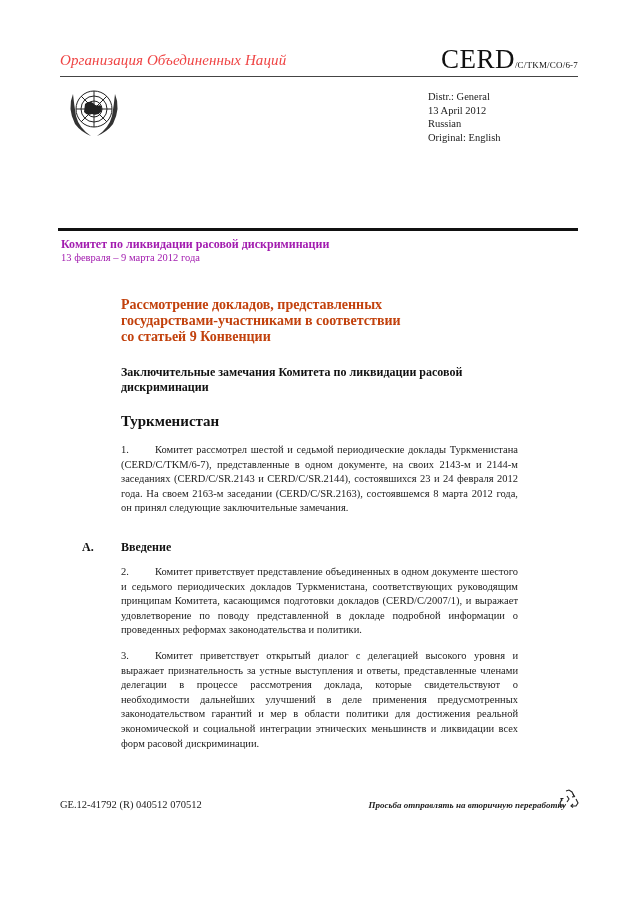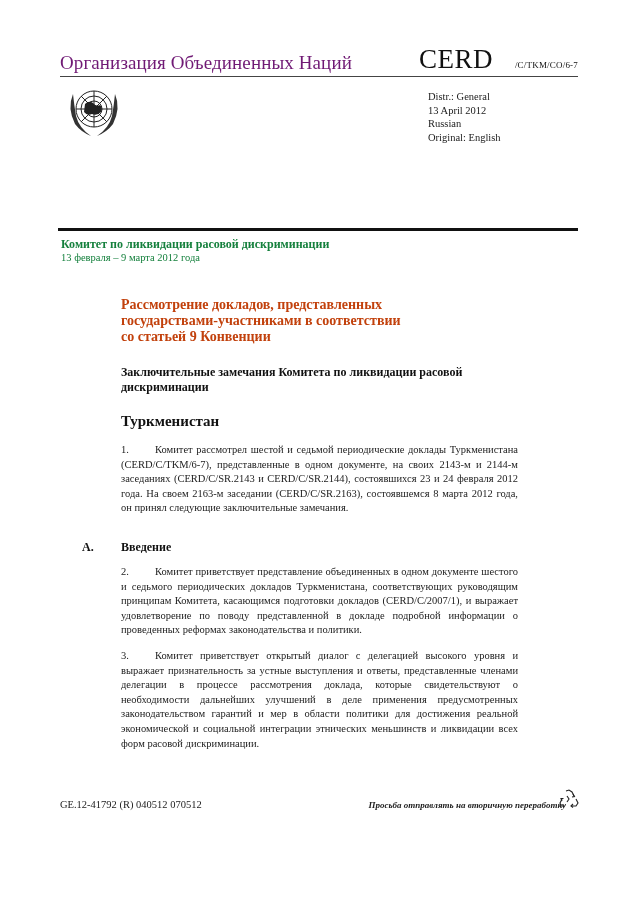--- a/index.html
+++ b/index.html
@@ -1,31 +1,31 @@
 <!DOCTYPE html>
 <html><head>
 <meta charset="utf-8">
 <style>
   html, body { margin: 0; padding: 0; background: #ffffff; }
   body { width: 640px; height: 905px; position: relative; overflow: hidden; font-family: "Liberation Serif", "DejaVu Serif", serif; color: #1a1a1a; }
   .page { position: absolute; left: 0; top: 0; width: 640px; height: 905px; background: #fff; }
 
-  .org-name { position: absolute; left: 60px; top: 52px; font-size: 19px; color: #701a75; letter-spacing: 0.1px; }
+  .org-name { position: absolute; left: 60px; top: 52px; font-size: 15px; color: #ef4444; letter-spacing: 0.1px; font-style: italic; }
   .symbol { position: absolute; right: 62px; top: 44px; white-space: nowrap; color: #111; }
   .symbol .big { font-size: 27px; letter-spacing: 0.5px; }
-  .symbol .small { font-size: 9px; letter-spacing: 0.2px; margin-left: 22px; }
+  .symbol .small { font-size: 9px; letter-spacing: 0.2px; }
   .rule-thin { position: absolute; left: 60px; width: 518px; top: 76px; height: 1px; background: #444; }
 
   .logo { position: absolute; left: 63px; top: 80px; width: 62px; height: 62px; }
   .convention-title { position: absolute; left: 133px; top: 84px; font-size: 17.5px; font-weight: bold; line-height: 21px; color: #111; }
   .distr { position: absolute; left: 428px; top: 90px; font-size: 10.5px; line-height: 13.5px; color: #222; }
 
   .rule-thick { position: absolute; left: 58px; width: 520px; top: 228px; height: 3px; background: #111; }
 
-  .committee { position: absolute; left: 61px; top: 237px; line-height: 14px; color: #15803d; }
+  .committee { position: absolute; left: 61px; top: 237px; line-height: 14px; color: #a21caf; }
   .committee .c1 { font-size: 12px; font-weight: bold; }
   .committee .c2 { font-size: 10.5px; font-weight: bold; }
   .committee .c3 { font-size: 10.5px; }
 
   .main-title { position: absolute; left: 121px; top: 297px; font-size: 14px; font-weight: bold; line-height: 16px; color: #c2410c; width: 420px; }
   .sub-title { position: absolute; left: 121px; top: 365px; font-size: 12px; font-weight: bold; line-height: 15px; color: #111; width: 410px; }
   .country { position: absolute; left: 121px; top: 413px; font-size: 15px; font-weight: bold; color: #111; }
 
   .para { position: absolute; left: 121px; width: 397px; font-size: 10.5px; line-height: 14.6px; text-align: justify; color: #222; }
   .para .num { display: inline-block; width: 34px; }

